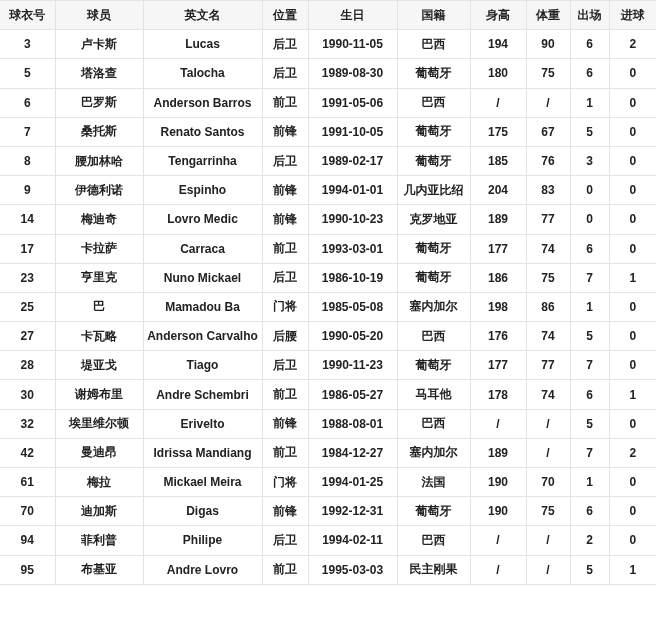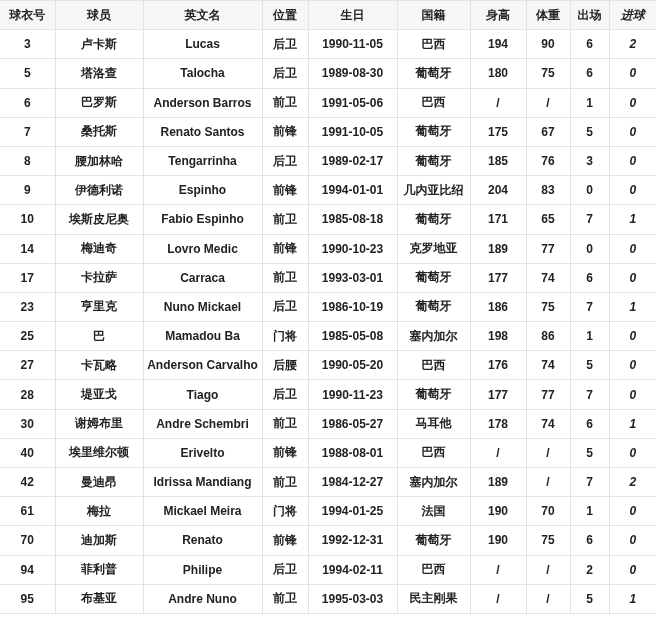--- a/index.html
+++ b/index.html
@@ -33,21 +33,20 @@
     padding:0 2px;
     text-align:center;
     vertical-align:middle;
     border-bottom:1px solid var(--border);
     border-right:1px solid var(--border);
     overflow:hidden;
     white-space:nowrap;
   }
   th:last-child,td:last-child{
     border-right:none;
-    font-style:italic;
   }
   thead th{
     background:var(--header-bg);
     margin-left:16px;
   }
   tbody td{
     background:var(--row-bg);
   }
 </style>
 </head>
@@ -147,32 +146,20 @@
         <td>Espinho</td>
         <td>前锋</td>
         <td>1994-01-01</td>
         <td>几内亚比绍</td>
         <td>204</td>
         <td>83</td>
         <td>0</td>
         <td>0</td>
       </tr>
       <tr>
-        <td>10</td>
-        <td>埃斯皮尼奥</td>
-        <td>Fabio Espinho</td>
-        <td>前卫</td>
-        <td>1985-08-18</td>
-        <td>葡萄牙</td>
-        <td>171</td>
-        <td>65</td>
-        <td>7</td>
-        <td>1</td>
-      </tr>
-      <tr>
         <td>14</td>
         <td>梅迪奇</td>
         <td>Lovro Medic</td>
         <td>前锋</td>
         <td>1990-10-23</td>
         <td>克罗地亚</td>
         <td>189</td>
         <td>77</td>
         <td>0</td>
         <td>0</td>
@@ -243,21 +230,21 @@
         <td>Andre Schembri</td>
         <td>前卫</td>
         <td>1986-05-27</td>
         <td>马耳他</td>
         <td>178</td>
         <td>74</td>
         <td>6</td>
         <td>1</td>
       </tr>
       <tr>
-        <td>40</td>
+        <td>32</td>
         <td>埃里维尔顿</td>
         <td>Erivelto</td>
         <td>前锋</td>
         <td>1988-08-01</td>
         <td>巴西</td>
         <td>/</td>
         <td>/</td>
         <td>5</td>
         <td>0</td>
       </tr>
@@ -281,21 +268,21 @@
         <td>1994-01-25</td>
         <td>法国</td>
         <td>190</td>
         <td>70</td>
         <td>1</td>
         <td>0</td>
       </tr>
       <tr>
         <td>70</td>
         <td>迪加斯</td>
-        <td>Renato</td>
+        <td>Digas</td>
         <td>前锋</td>
         <td>1992-12-31</td>
         <td>葡萄牙</td>
         <td>190</td>
         <td>75</td>
         <td>6</td>
         <td>0</td>
       </tr>
       <tr>
         <td>94</td>
@@ -305,21 +292,21 @@
         <td>1994-02-11</td>
         <td>巴西</td>
         <td>/</td>
         <td>/</td>
         <td>2</td>
         <td>0</td>
       </tr>
       <tr>
         <td>95</td>
         <td>布基亚</td>
-        <td>Andre Nuno</td>
+        <td>Andre Lovro</td>
         <td>前卫</td>
         <td>1995-03-03</td>
         <td>民主刚果</td>
         <td>/</td>
         <td>/</td>
         <td>5</td>
         <td>1</td>
       </tr>
     </tbody>
 </table>

